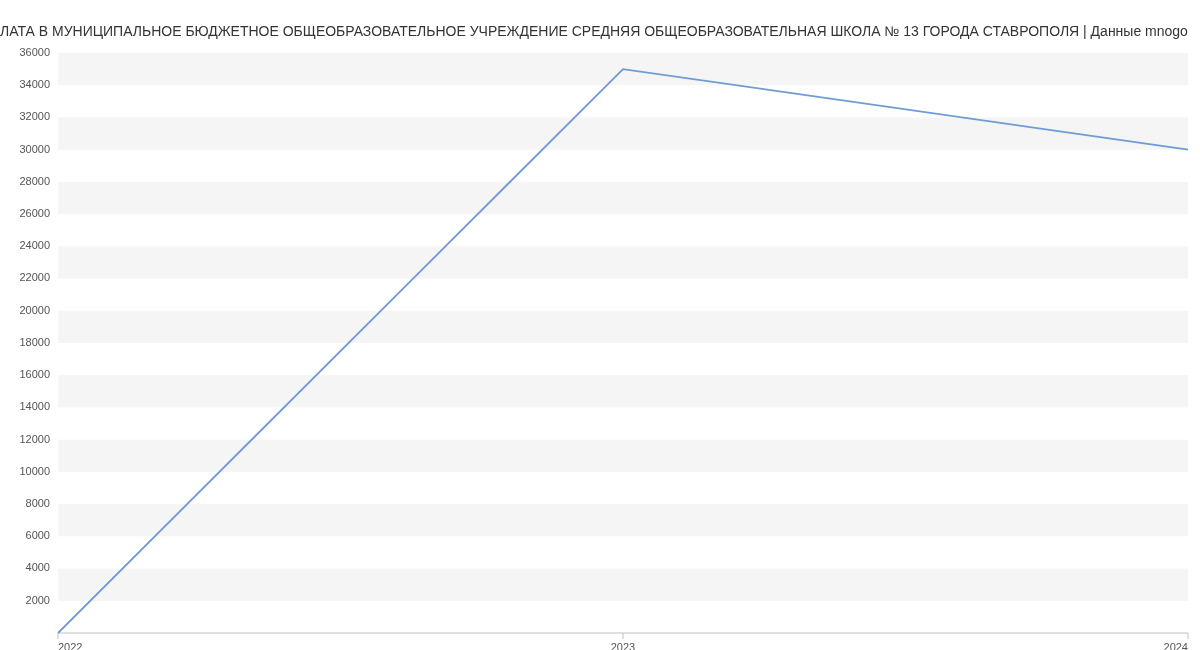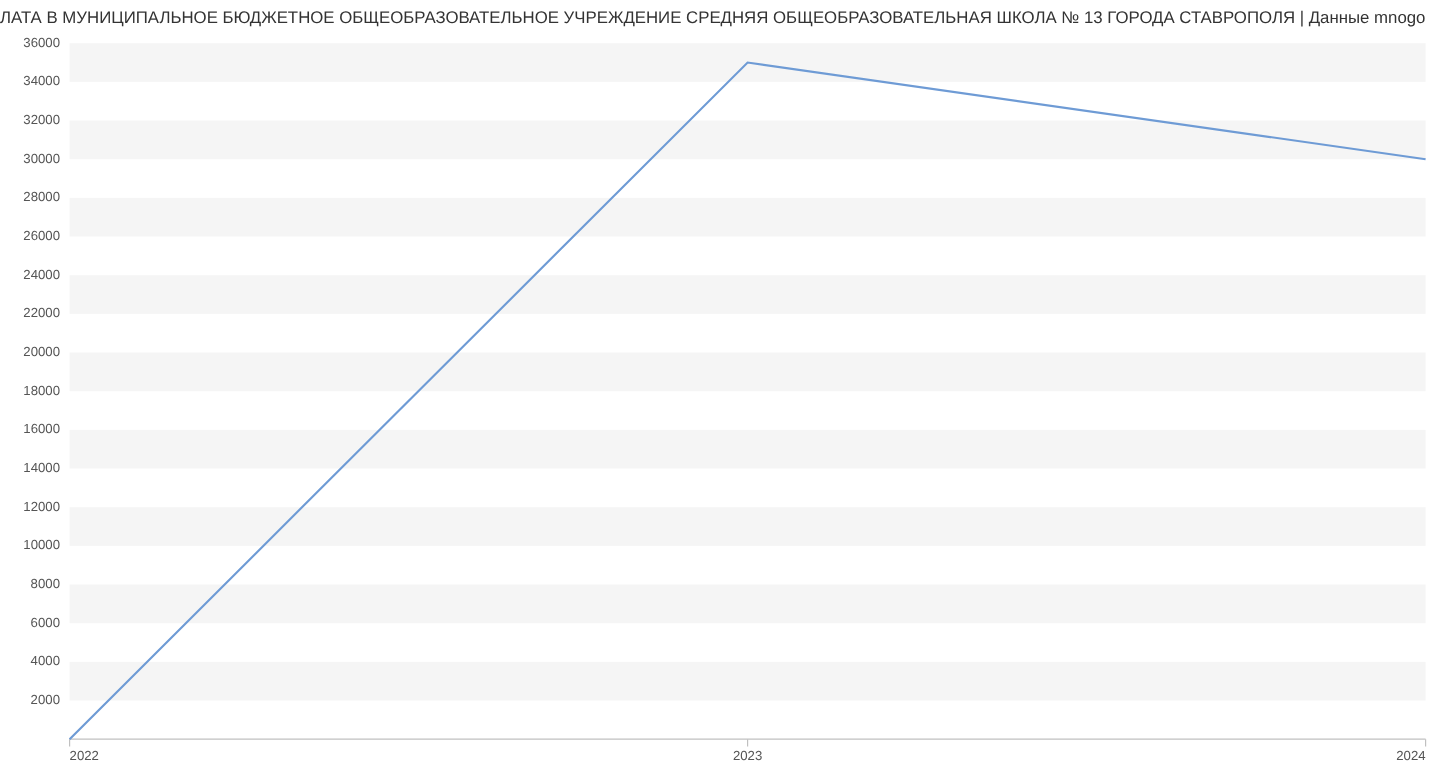--- a/index.html
+++ b/index.html
@@ -7,21 +7,21 @@
     padding: 0;
     width: 1200px;
     height: 650px;
     background: #ffffff;
     font-family: Verdana, Arial, sans-serif;
     overflow: hidden;
   }
   .title {
     font-size: 14px;
     color: #333;
-    padding: 6px 0 0 0;
+    padding: 23px 0 0 0;
     white-space: nowrap;
     height: 20px;
     overflow: hidden;
   }
   .chart-wrap {
     position: relative;
     width: 1200px;
     height: 620px;
   }
   svg {

